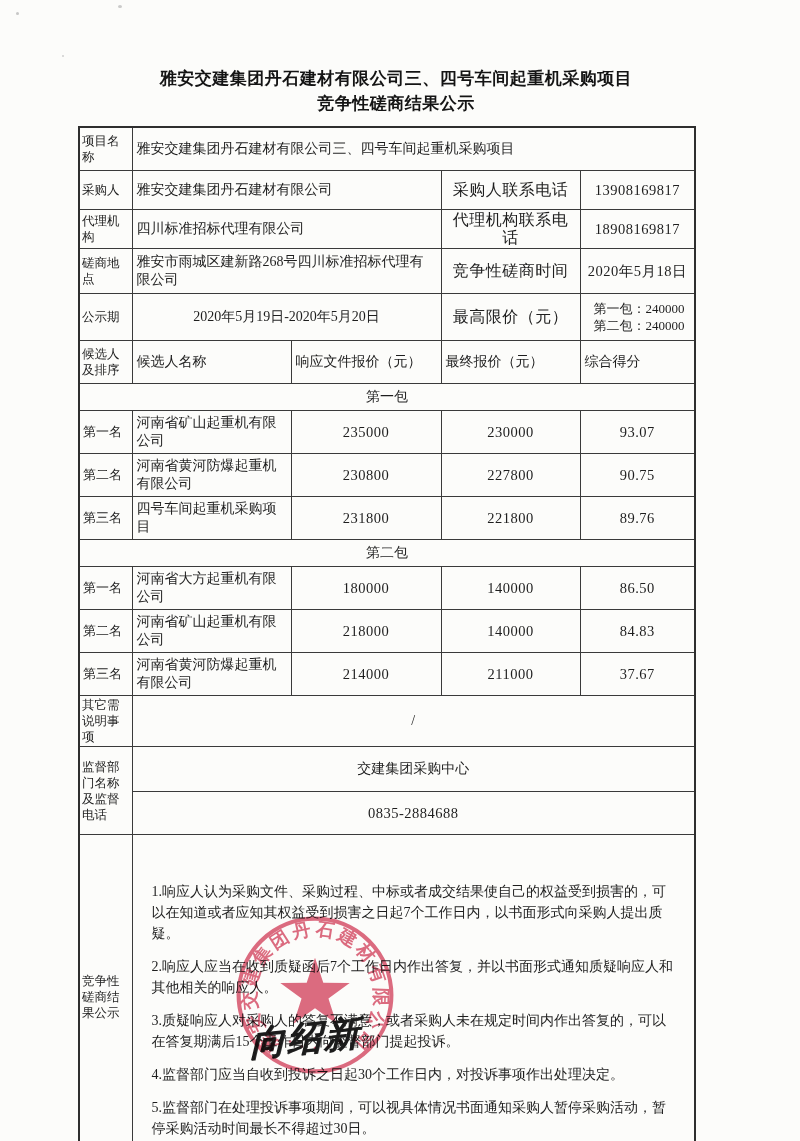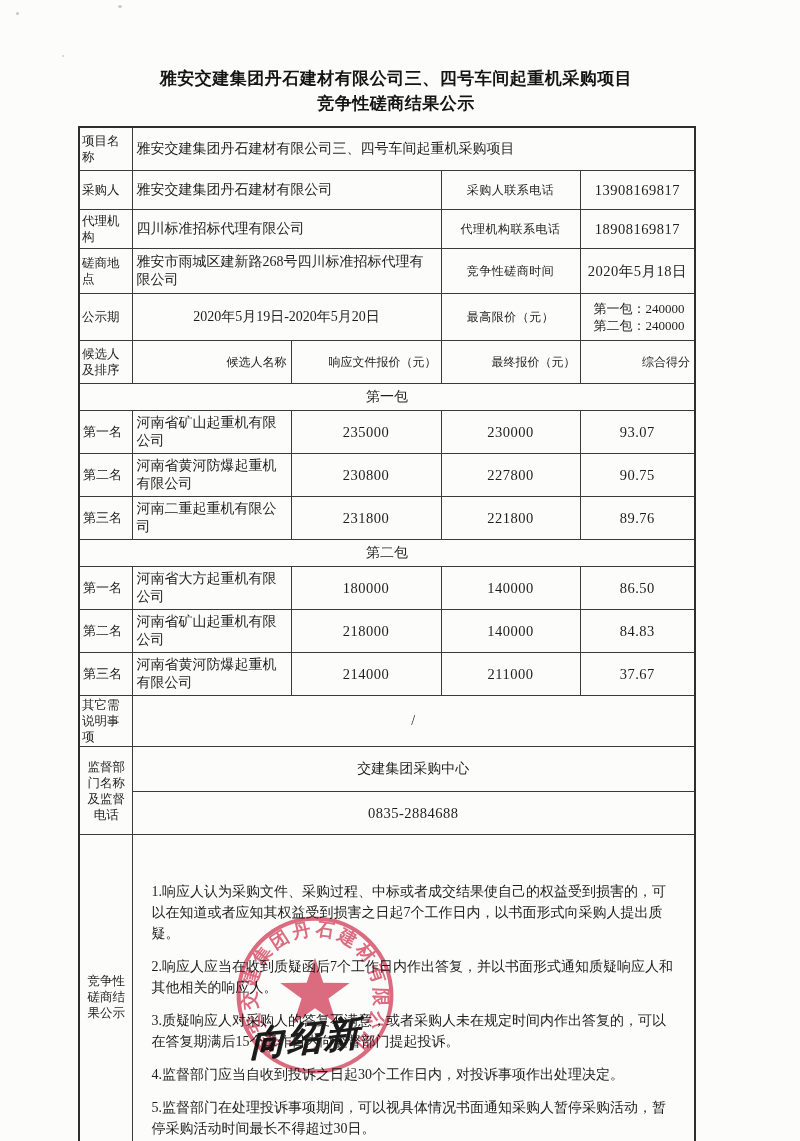--- a/index.html
+++ b/index.html
@@ -22,27 +22,27 @@
     border:2px solid #2e2e2e;
   }
   td{
     border:1px solid #3a3a3a;
     font-size:14px;line-height:18px;
     padding:1px 4px;vertical-align:middle;
     overflow:hidden;word-break:break-all;
   }
   col.c0{width:53px}col.c1{width:159px}col.c2{width:150px}col.c3{width:139px}col.c4{width:115px}
   .lab{font-size:12.5px;line-height:16px;padding:1px 1px 1px 2px;text-align:left;}
-  .lab-c{text-align:center;margin-left:42px;}
+  .lab-c{margin-left:42px;}
   .ctr{text-align:center;}
-  .lab2{font-size:12px;text-align:center;letter-spacing:0.5px;}
+  .lab2{font-size:16px;text-align:center;letter-spacing:0.5px;}
   .val{font-size:14px;}
   .num{text-align:center;font-size:14.5px;letter-spacing:0.5px;margin-left:19px;}
   .limit{font-size:13px;line-height:17px;padding-left:13px;}
-  .hdr{font-size:12px;text-align:right;}
+  .hdr{font-size:14px;text-align:left;}
   .rank{font-size:13px;padding-left:3px;}
   .rh40>td{height:40px}.rh36>td{height:36px}.rh42>td{height:42px}
   .rh44>td{height:44px}.rh24>td{height:24px}.rh34>td{height:34px}
   .obj-label{vertical-align:middle;}
   .obj-cell{vertical-align:top;padding:34px 6px 8px 7px;height:244px;}
   .obj-cell p{margin:12px;font-size:14px;line-height:21px;}
   .sig-cell{font-size:14px;padding-left:4px;height:34px;}
   
   .stamp{
     position:absolute;left:232px;top:912px;width:166px;height:166px;
@@ -139,21 +139,21 @@
     </tr>
     <tr class="rh40">
       <td class="rank">第二名</td>
       <td class="val">河南省黄河防爆起重机有限公司</td>
       <td class="num">230800</td>
       <td class="num">227800</td>
       <td class="num">90.75</td>
     </tr>
     <tr class="rh40">
       <td class="rank">第三名</td>
-      <td class="val">河南二重起重机有限公司</td>
+      <td class="val">四号车间起重机采购项目</td>
       <td class="num">231800</td>
       <td class="num">221800</td>
       <td class="num">89.76</td>
     </tr>
 
     <tr class="rh24">
       <td class="ctr" colspan="5">第二包</td>
     </tr>
     <tr class="rh40">
       <td class="rank">第一名</td>

